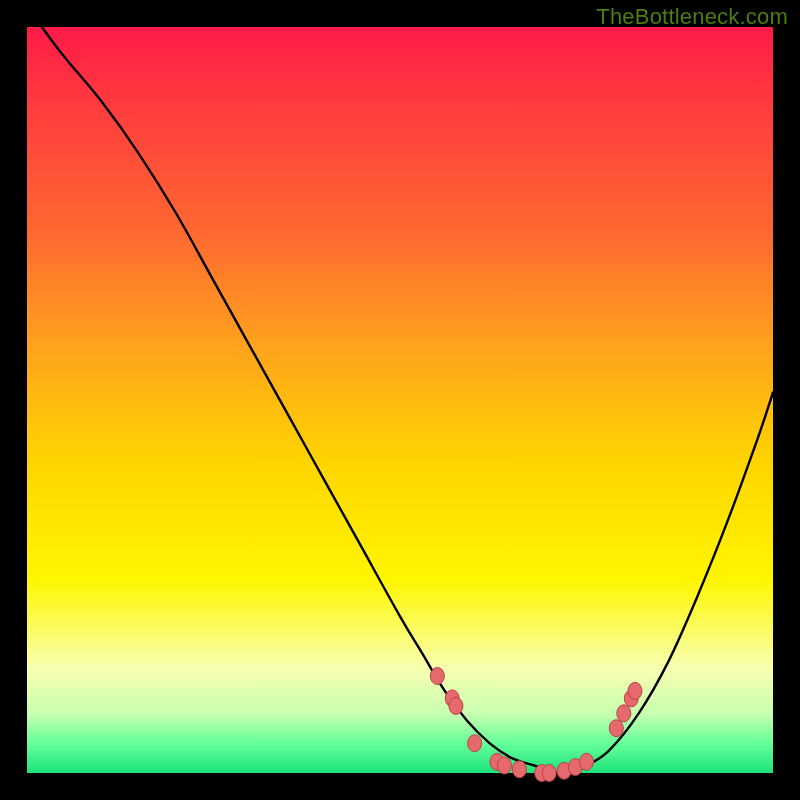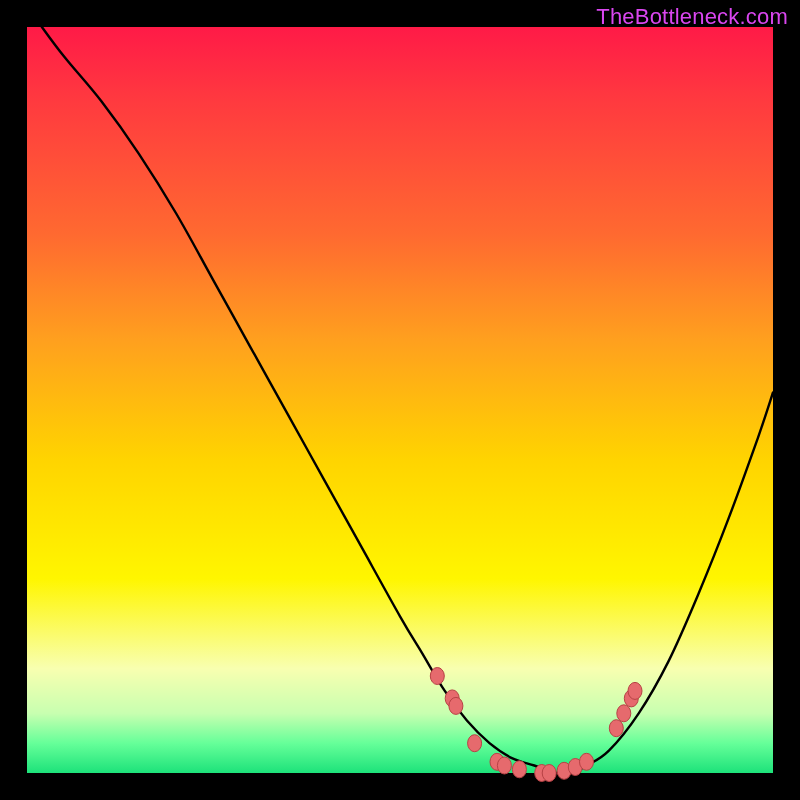--- a/index.html
+++ b/index.html
@@ -37,21 +37,21 @@
       #f8ffb0 86%,
       #c8ffb0 92%,
       #66ff99 96%,
       #1de27a 100%
     );
   }
   .watermark {
     position: absolute;
     top: 4px;
     right: 12px;
-    color: #d946ef;
+    color: #4d7c0f;
     font-size: 22px;
     font-weight: 500;
     letter-spacing: 0.2px;
     user-select: none;
     margin-left: 17px;
   }
   svg.curve {
     position: absolute;
     left: 27px;
     top: 27px;

